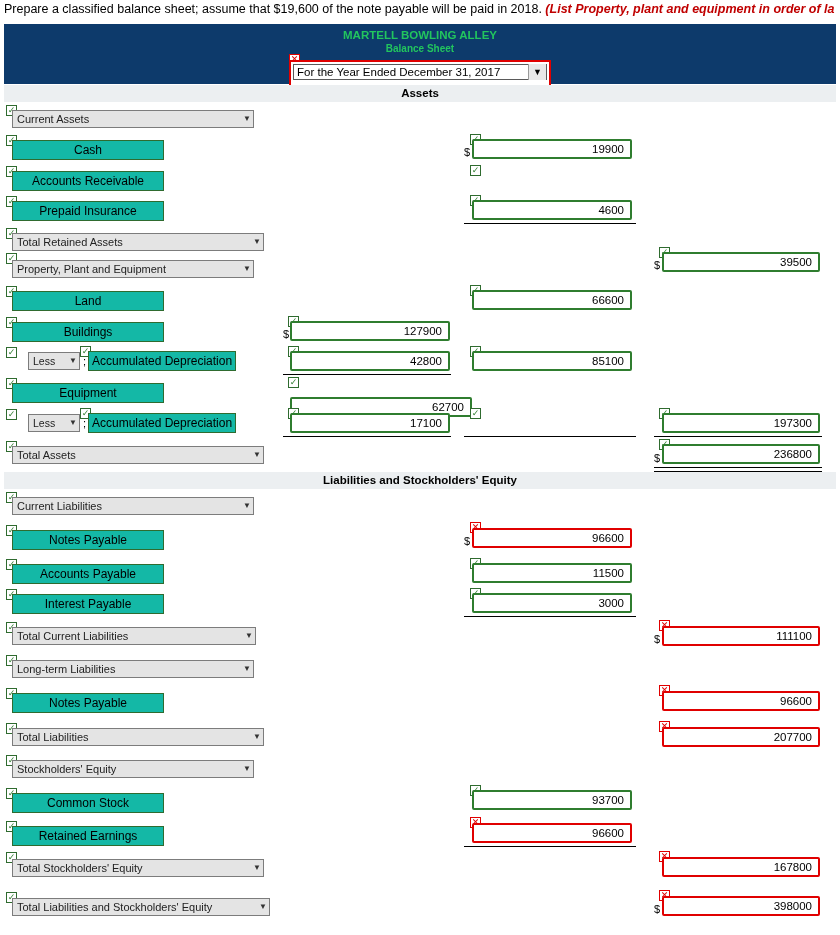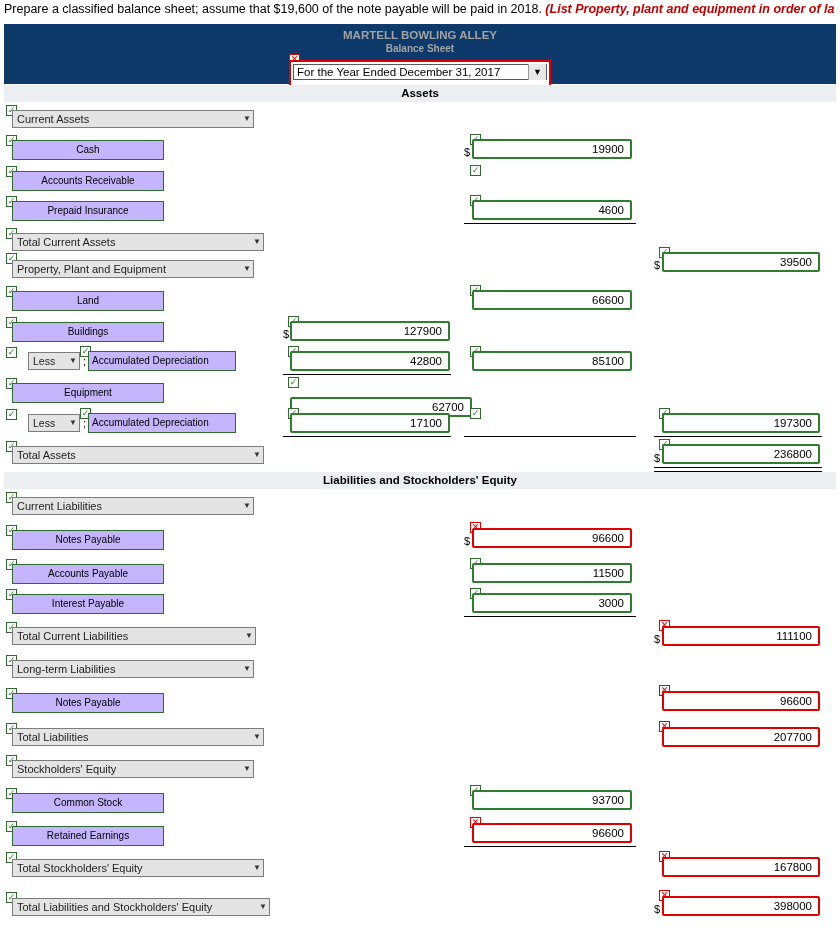--- a/index.html
+++ b/index.html
@@ -37,21 +37,21 @@
     height: 908px;
   }
 
   .header-bar {
     position: absolute;
     left: 0;
     top: 0;
     width: 832px;
     height: 60px;
     background: #0d3a6b;
-    color: #a3a3a3;
+    color: #22c55e;
     text-align: center;
   }
   .header-bar .line1 {
     position: absolute;
     left: 0; top: 5px; width: 832px;
     font-size: 11.5px;
     font-weight: bold;
   }
   .header-bar .line2 {
     position: absolute;
@@ -149,24 +149,24 @@
     top: 0px;
     font-size: 8px;
     color: #333;
   }
   .lblsel.small { font-size: 10.5px; }
 
   
   .txtin {
     position: absolute;
     height: 20px;
-    background: #c4b5fd;
+    background: #14b8a6;
     border: 1px solid #2f6b2f;
     box-sizing: border-box;
-    font-size: 10px;
+    font-size: 12px;
     color: #000;
     line-height: 18px;
     text-align: center;
     white-space: nowrap;
     overflow: hidden;
   }
 
   
   .numin {
     position: absolute;
@@ -249,21 +249,21 @@
     <div class="mk" style="left:466px; top:141px;">✓</div>
 
     <div class="mk" style="left:2px; top:172px;">✓</div>
     <div class="txtin" style="left:8px; top:177px; width:152px;">Prepaid Insurance</div>
     <div class="mk" style="left:466px; top:171px;">✓</div>
     <div class="numin" style="left:468px; top:176px; width:160px;">4600</div>
     <div class="rule" style="left:460px; top:199px; width:172px;"></div>
 
     <div class="mk" style="left:2px; top:204px;">✓</div>
     <div class="lblsel" style="left:8px; top:209px; width:252px;">
-      <span>Total Current Assets</span>
+      <span>Total Retained Assets</span>
       <span class="caret">▼</span>
     </div>
     <div class="mk" style="left:655px; top:223px;">✓</div>
     <div class="dollar" style="left:650px; top:235px;">$</div>
     <div class="numin" style="left:658px; top:228px; width:158px;">39500</div>
 
     <div class="mk" style="left:2px; top:229px;">✓</div>
     <div class="lblsel" style="left:8px; top:236px; width:242px;">
       <span>Property, Plant and Equipment</span>
       <span class="caret">▼</span>

